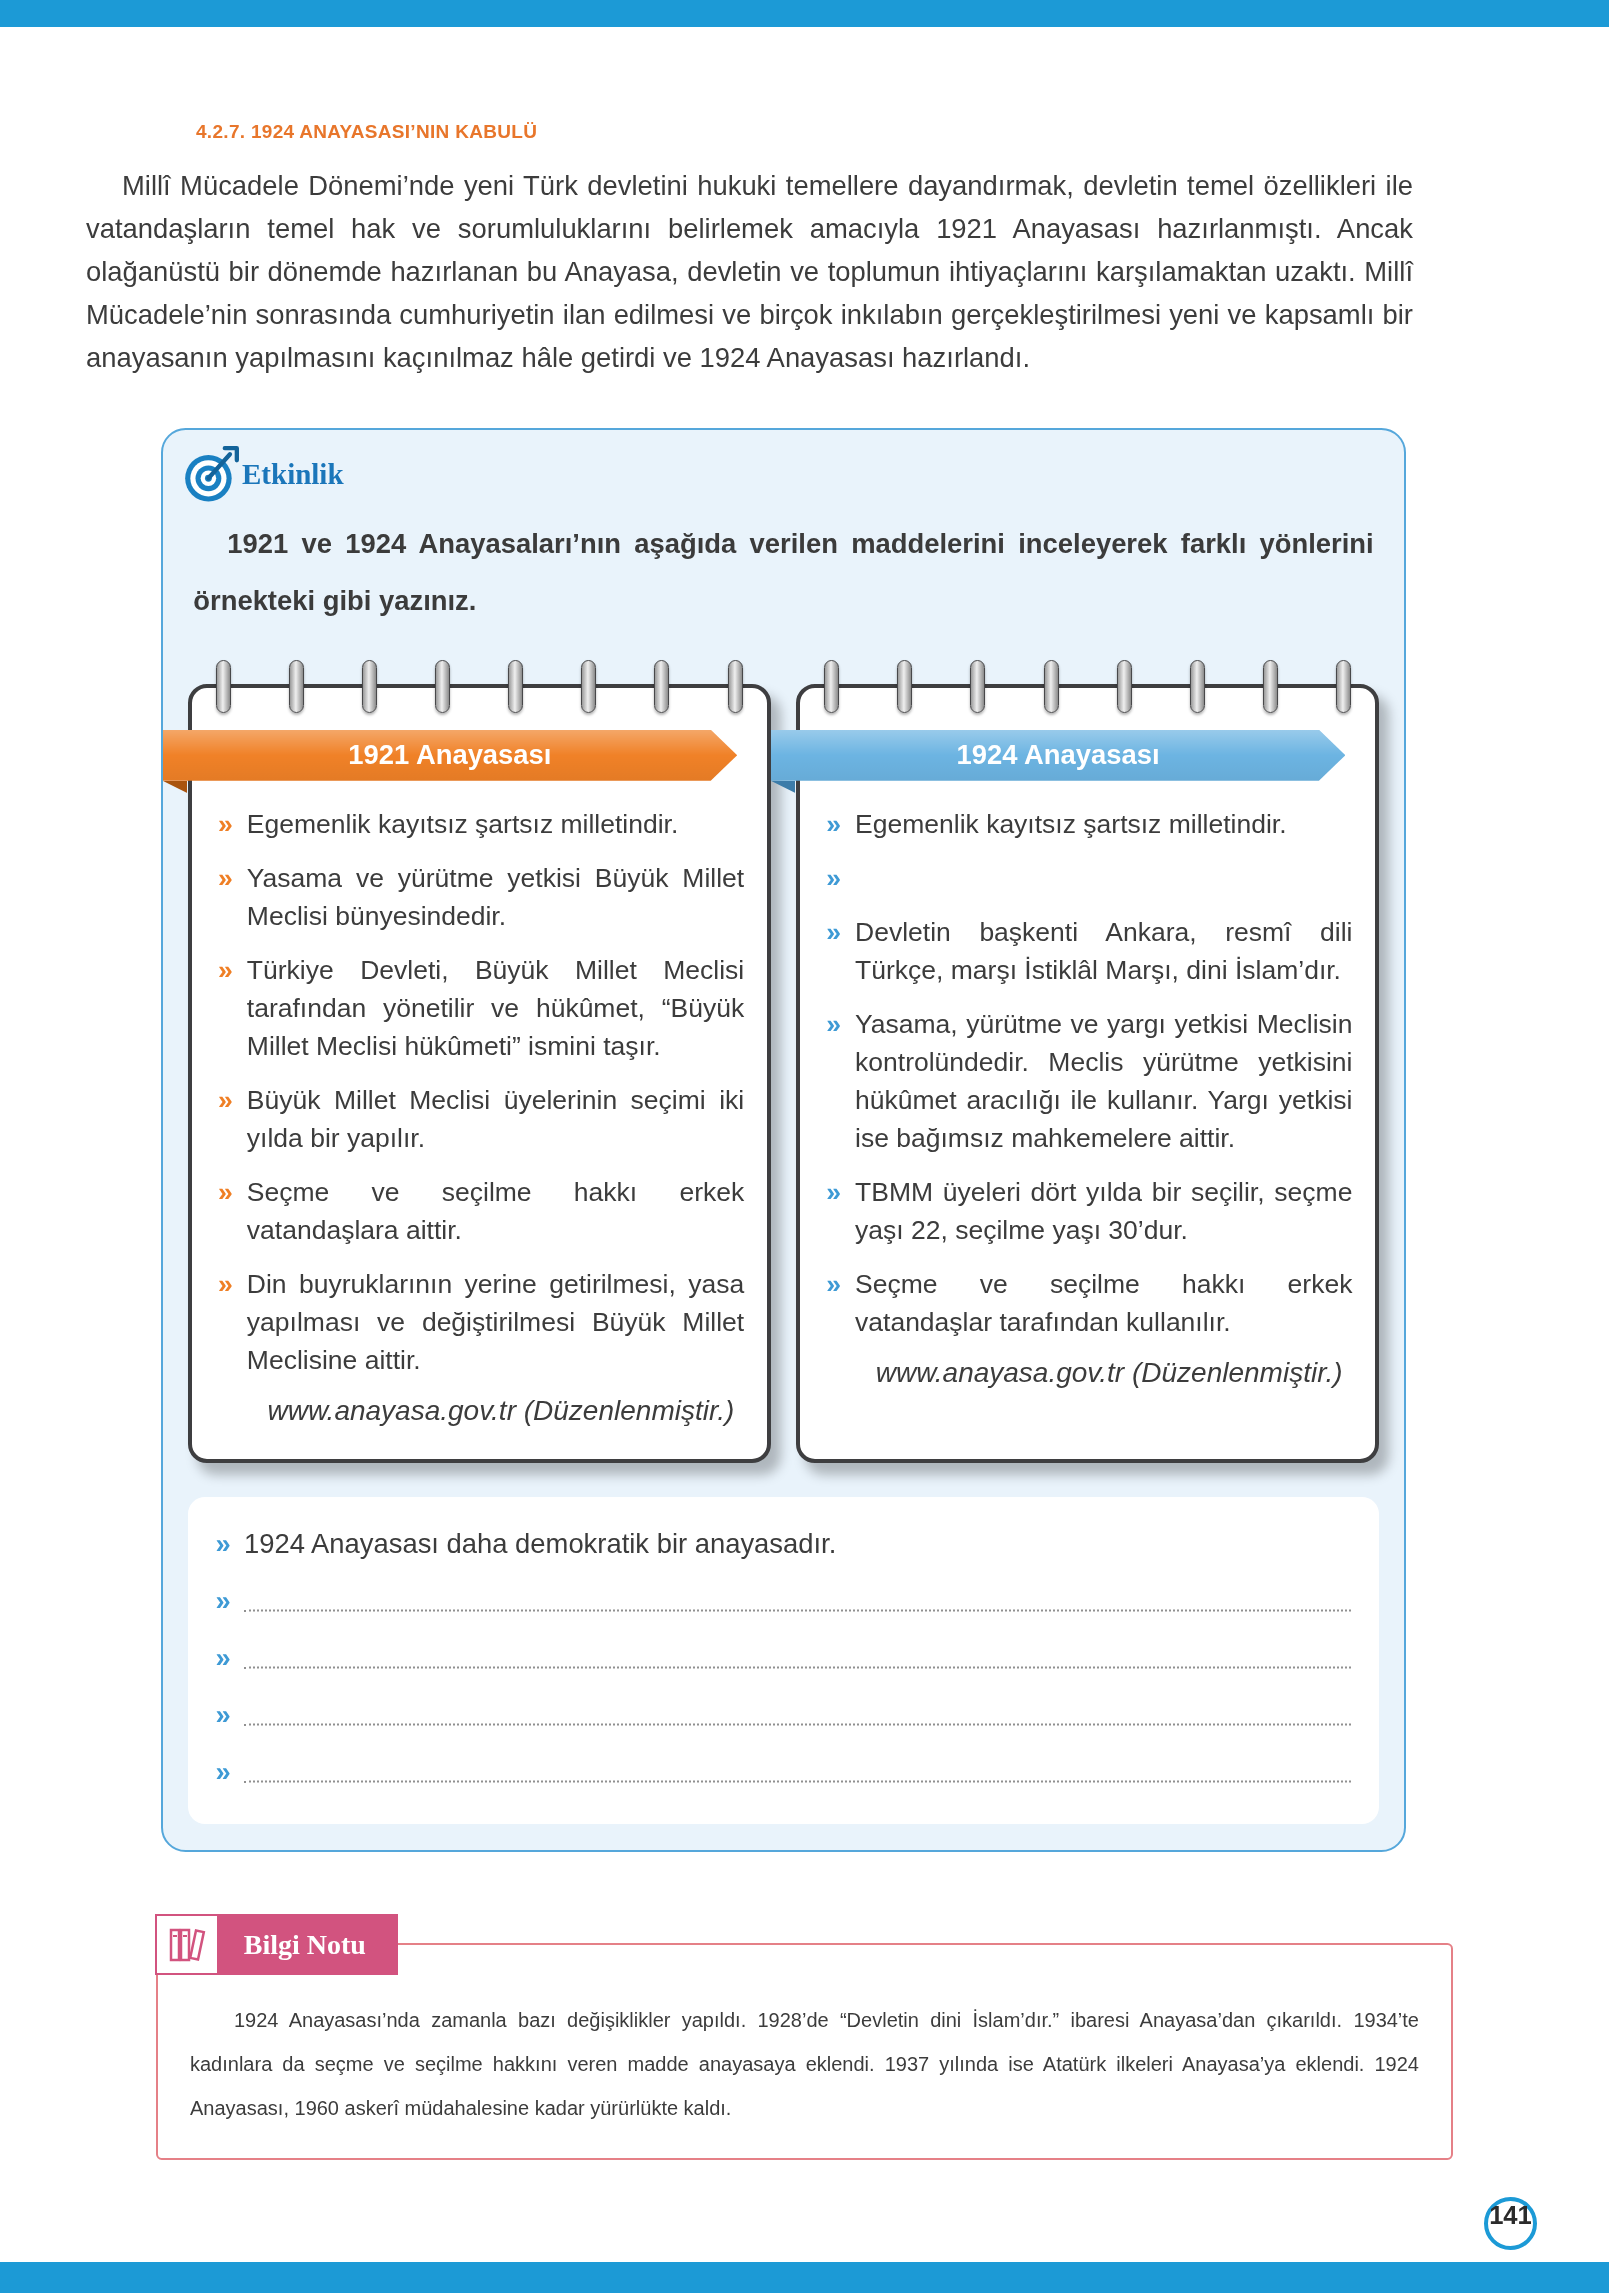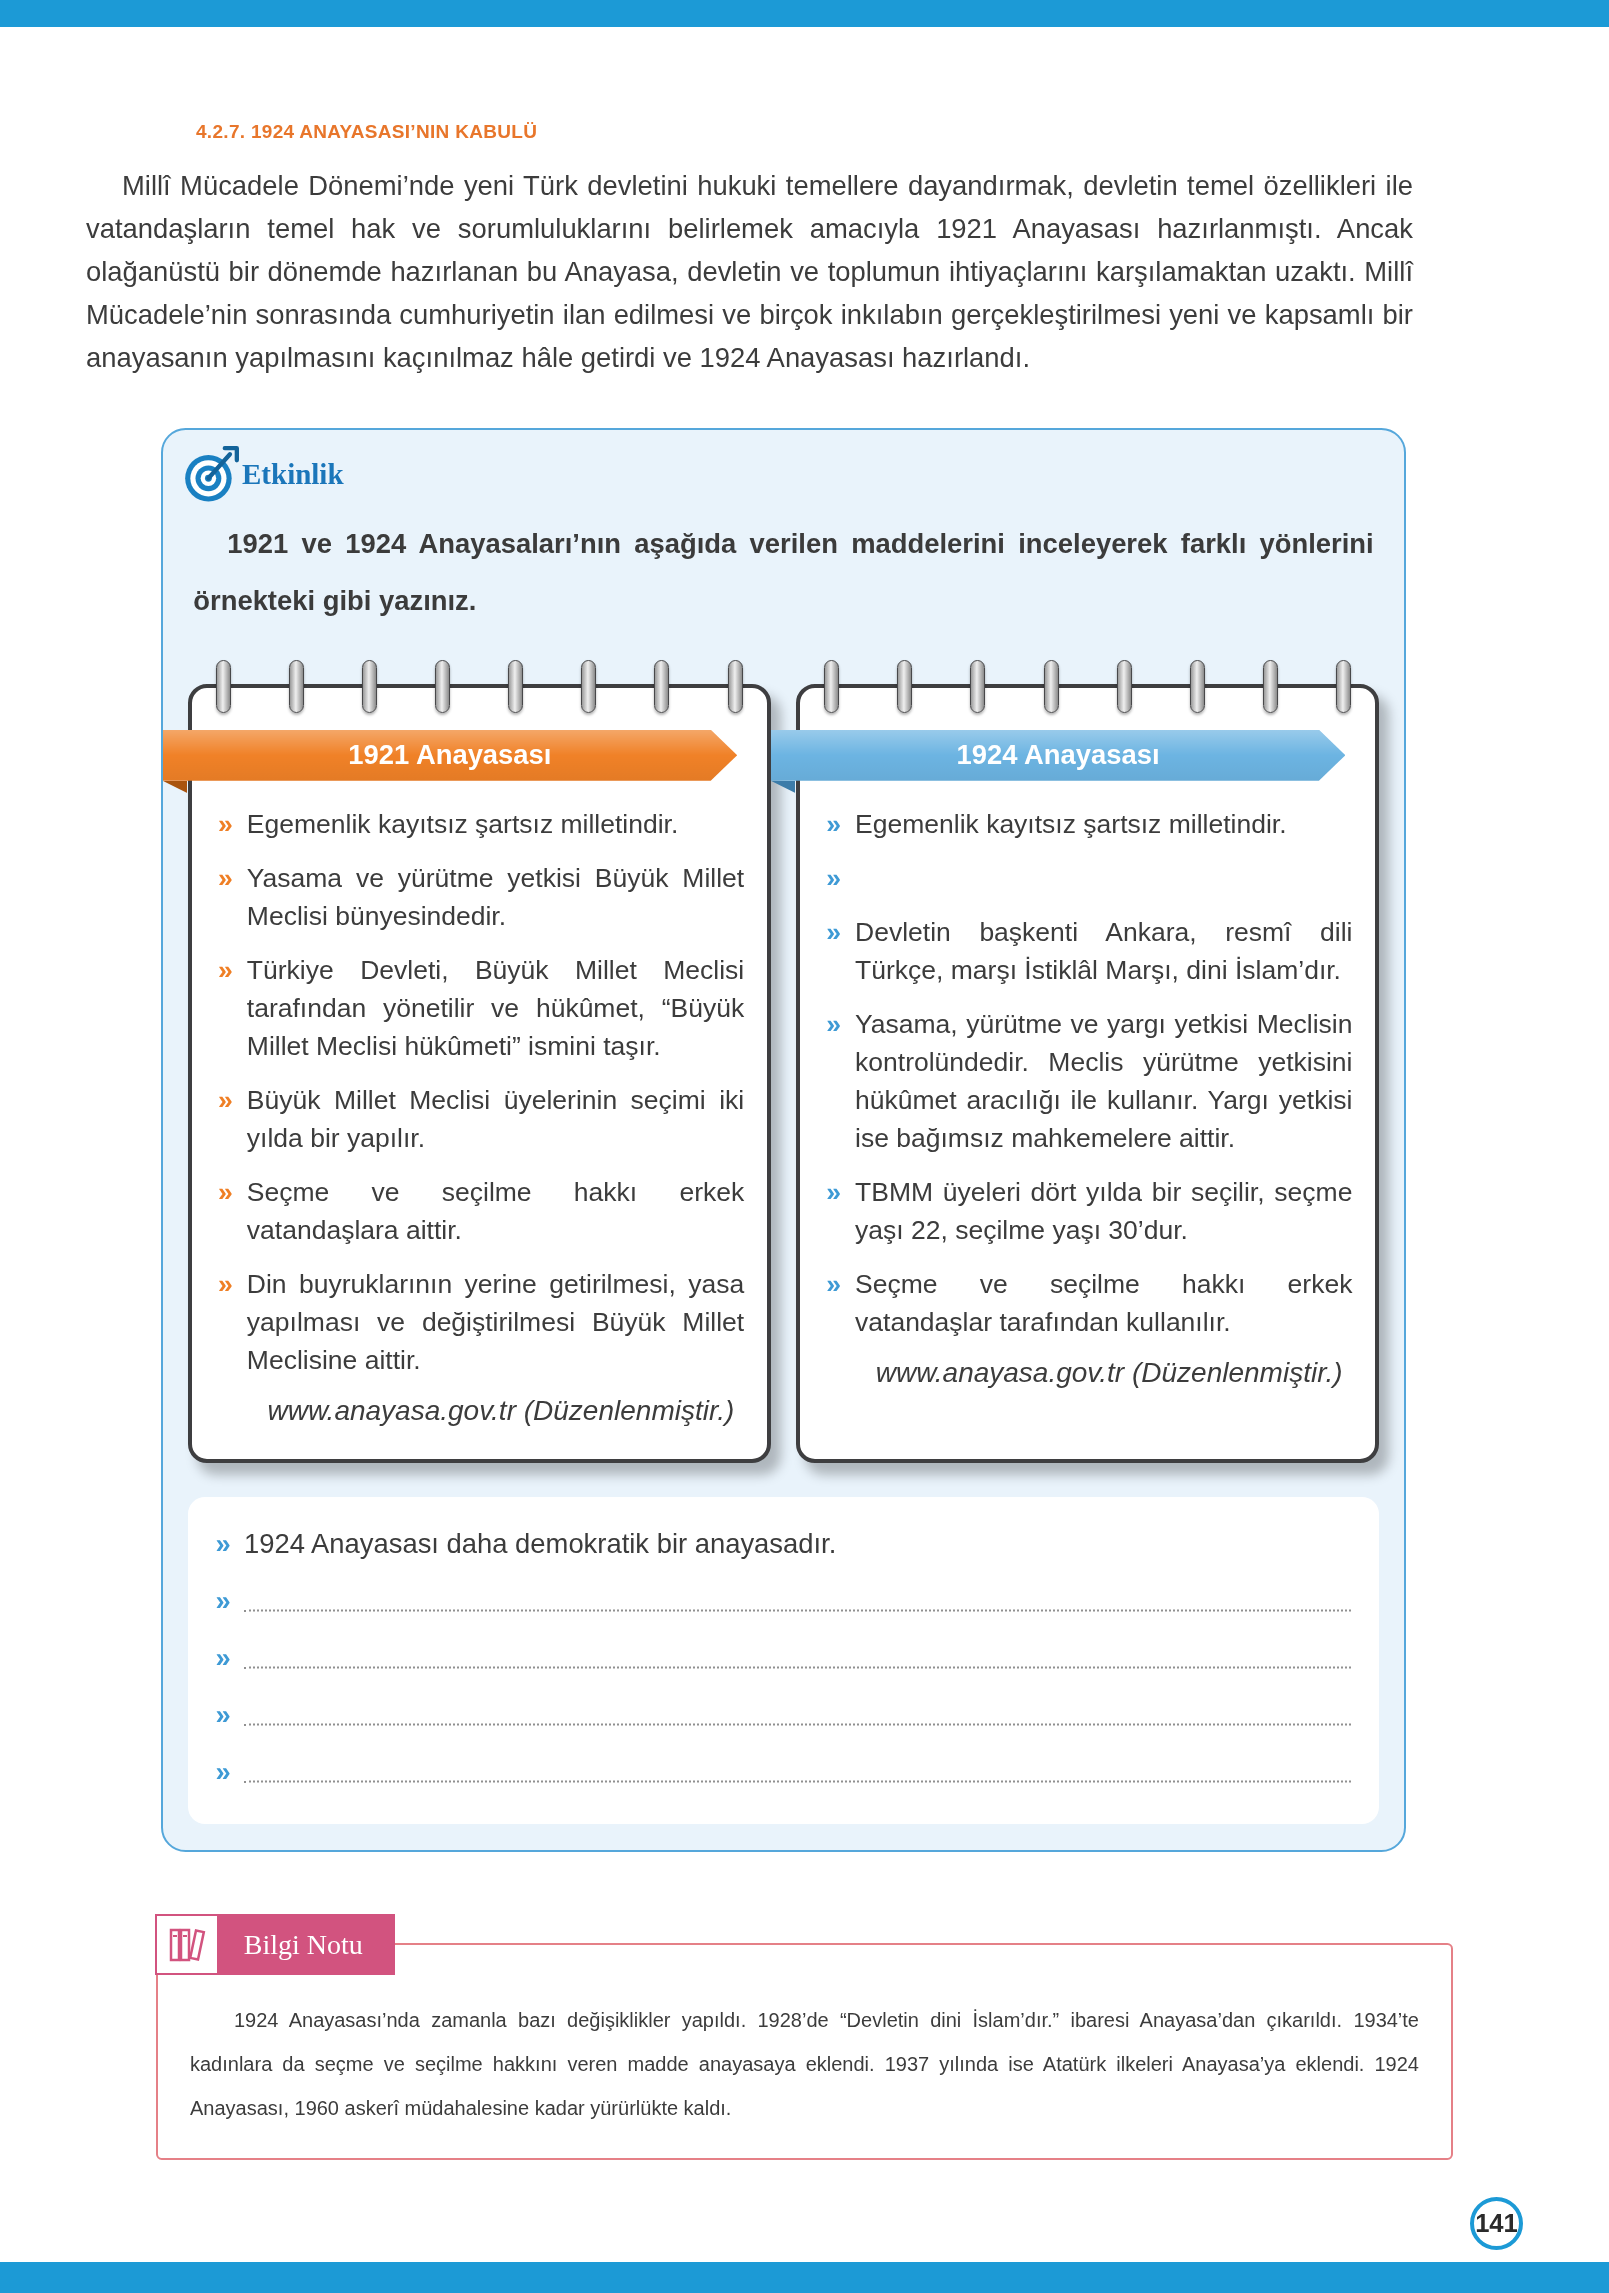--- a/index.html
+++ b/index.html
@@ -65,26 +65,26 @@
   .answer-row .chev{font-size:27.4px;}
   .dotted{flex:1;height:0;border-bottom:2.8px dotted #909090;align-self:center;transform:translateY(9.5px);}
 
   
   .note{position:relative;margin:91px 157px 0 156px;border:2.8px solid var(--note-border);
     border-radius:5.7px;padding:53px 32px 28px;}
   .note-label-row{position:absolute;top:-31px;left:-2.8px;display:flex;height:61px;}
   .book-box{width:64px;background:#fff;border:2.8px solid var(--note-label-pink);
     display:flex;align-items:center;justify-content:center;}
   .note-label{background:var(--note-label-pink);color:#fff;font-family:"Liberation Serif",serif;
-    font-weight:normal;font-size:28px;display:flex;align-items:center;padding:0 32px 0 24.6px;}
+    font-weight:bold;font-size:28px;display:flex;align-items:center;padding:0 32px 0 24.6px;}
   .note-text{margin:0;font-size:20px;line-height:44px;color:var(--text);
     text-align:justify;text-indent:44px;}
 
-  .page-number{position:absolute;right:87px;bottom:44px;width:53px;height:53px;border-radius:50%;
-    background:#fff;border:4.7px solid var(--primary-blue);display:flex;align-items:center;
+  .page-number{position:absolute;right:73px;bottom:44px;width:53px;height:53px;border-radius:50%;
+    background:#fff;border:4.7px solid var(--primary-blue);display:flex;align-items:flex-start;
     justify-content:center;font-weight:bold;font-size:25.6px;color:#2b2b2b;}
 </style>
 </head>
 <body>
 
 <div class="page">
 
   <div class="topbar"></div>
 
   <h1 class="section-title">4.2.7. 1924 ANAYASASI’NIN KABULÜ</h1>

